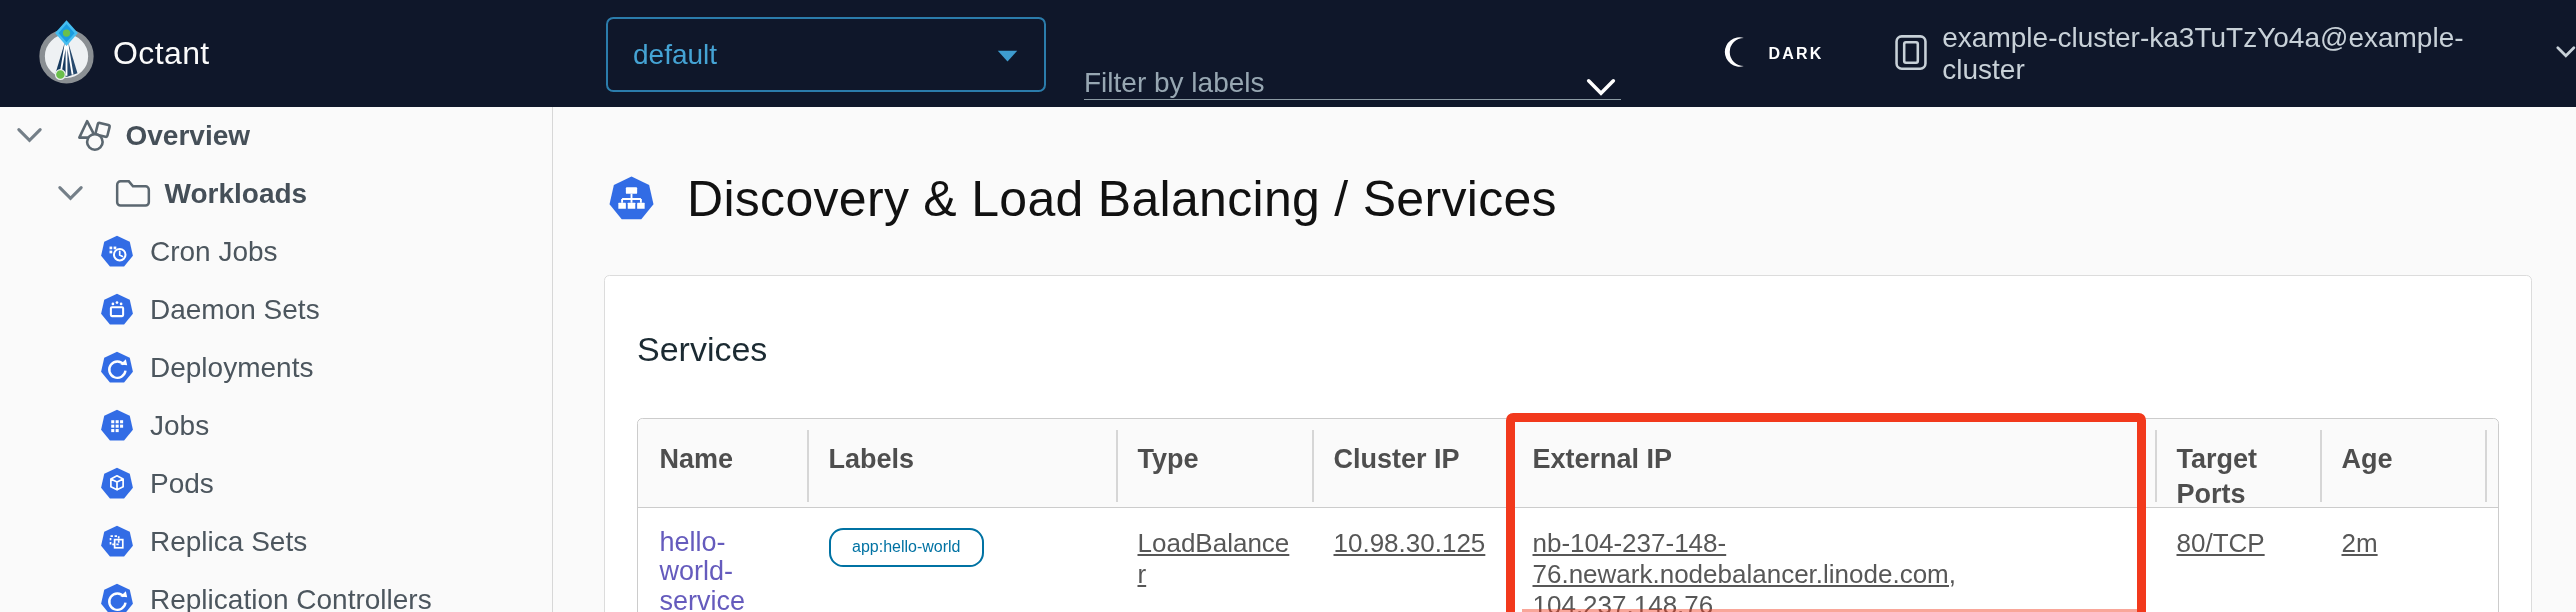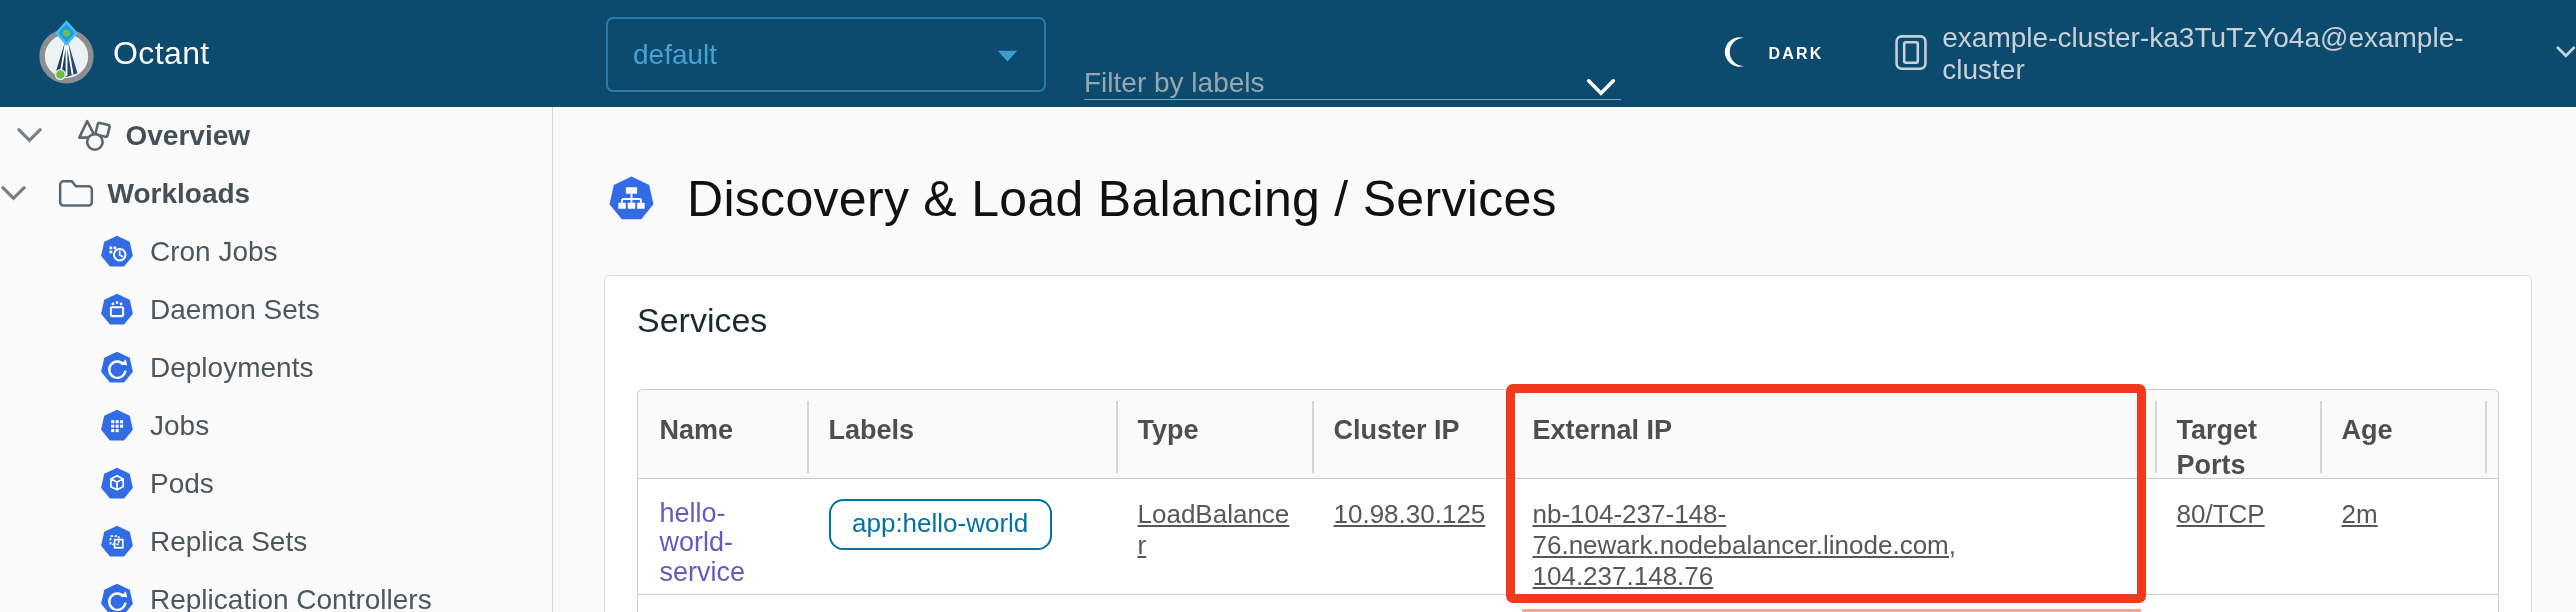--- a/index.html
+++ b/index.html
@@ -6,21 +6,21 @@
   html,body { width:2576px; height:613px; overflow:hidden; }
   body {
     font-family:"Liberation Sans", sans-serif;
     background:#fafafa; color:#565656;
     position:relative;
   }
 
   
   .navbar {
     position:absolute; left:0; top:0; width:2576px; height:107px;
-    background:#0c4a6e; display:flex; align-items:center;
+    background:#0f172a; display:flex; align-items:center;
   }
   .brand { display:flex; align-items:center; gap:16px; margin-left:36px; width:242px; }
   .brand-name { color:#fafafa; font-size:32px; letter-spacing:0.4px; font-weight:400; }
 
   .ns-select {
     position:absolute; left:606px; top:17px; width:440px; height:75px;
     border:2.7px solid #2b7cab; border-radius:7.2px;
     display:flex; align-items:center; padding:0 25px;
     color:#45a3d4; font-size:28px; cursor:pointer;
   }
@@ -51,21 +51,21 @@
 
   
   .sidebar {
     position:absolute; left:0; top:107px; width:553px; bottom:0;
     background:#fafafa; border-right:1.8px solid #d7d7d7;
   }
   .side-row { height:58px; display:flex; align-items:center; cursor:pointer; }
   .side-row .lbl { font-size:28px; color:#4c565e; white-space:nowrap; }
   .side-row.parent .lbl { font-weight:700; color:#454f58; }
   .row-overview  { padding-left:16px; }
-  .row-workloads { }
+  .row-workloads { padding-left:57px; }
   .row-child     { padding-left:100px; }
   .tw-chev { width:27px; margin-right:0; flex:none; }
   .o-icon  { width:38px; margin-left:32px; margin-right:12.5px; flex:none; }
   .f-icon  { width:38px; margin-left:30px; margin-right:12.5px; flex:none; }
   .hepta   { width:34px; height:34px; margin-right:16px; flex:none; }
 
   
   .content { position:absolute; left:561px; top:107px; right:0; bottom:0; background:#fafafa; }
 
   .page-title-row {
@@ -73,21 +73,21 @@
     display:flex; align-items:center; gap:32px;
   }
   .title-hepta { width:47px; height:50px; flex:none; }
   .page-title { font-size:50px; font-weight:300; color:#111; letter-spacing:0.3px; white-space:nowrap; }
 
   .card {
     position:absolute; left:43px; top:168px; width:1928px; height:626px;
     background:#ffffff; border:1.8px solid #dcdcdc; border-radius:5.4px;
     padding:25px 32px 0 32px;
   }
-  .card-title { font-size:34px; font-weight:400; color:#1b2a32; }
+  .card-title { font-size:34px; font-weight:400; color:#1b2a32;margin-top:29px; }
 
   .table-wrap { position:relative; margin-top:49px; }
   .dg {
     width:1862px; border:1.8px solid #cccccc; border-radius:5.4px;
     background:#fff; overflow:visible;
   }
   .dg-header {
     display:grid; grid-template-columns:169px 309px 196px 199px 644px 165px 165px 12.5px;
     background:#fafafa; border-bottom:1.8px solid #cccccc;
     border-radius:5.4px 5.4px 0 0; height:89px;
@@ -102,21 +102,21 @@
   .dg-row {
     display:grid; grid-template-columns:169px 309px 196px 199px 644px 165px 165px 12.5px;
     border-bottom:1.8px solid #cccccc; min-height:116px; background:#fff;
   }
   .td { padding:19.7px 14.3px 0 21.5px; font-size:26px; color:#575757; line-height:1.2; overflow-wrap:break-word;text-decoration:underline; }
   .dg-tail { height:27px; background:#fff; border-radius:0 0 5.4px 5.4px; }
 
   .svc-link { color:#655bbd; text-decoration:none; font-size:27px; line-height:1.1; display:inline-block; cursor:pointer; }
   .label-badge {
     display:inline-block; border:2.7px solid #0072a3; color:#0072a3;
-    border-radius:14.3px; padding:7.2px 21.5px 9px 21.5px; font-size:26px; cursor:pointer;text-align:center;
+    border-radius:14.3px; padding:7.2px 21.5px 9px 21.5px; font-size:16px; cursor:pointer;text-align:center;
   }
 
   
   .highlight-box {
     position:absolute; left:869px; top:-5.4px; width:640px; height:219px;
     border:9.8px solid #f2391c; border-radius:7.2px; pointer-events:none;
   }
   .highlight-box2 {
     position:absolute; left:1522px; top:609px; width:619px; height:3.6px;
     background:#f2391c; opacity:0.45; pointer-events:none;

